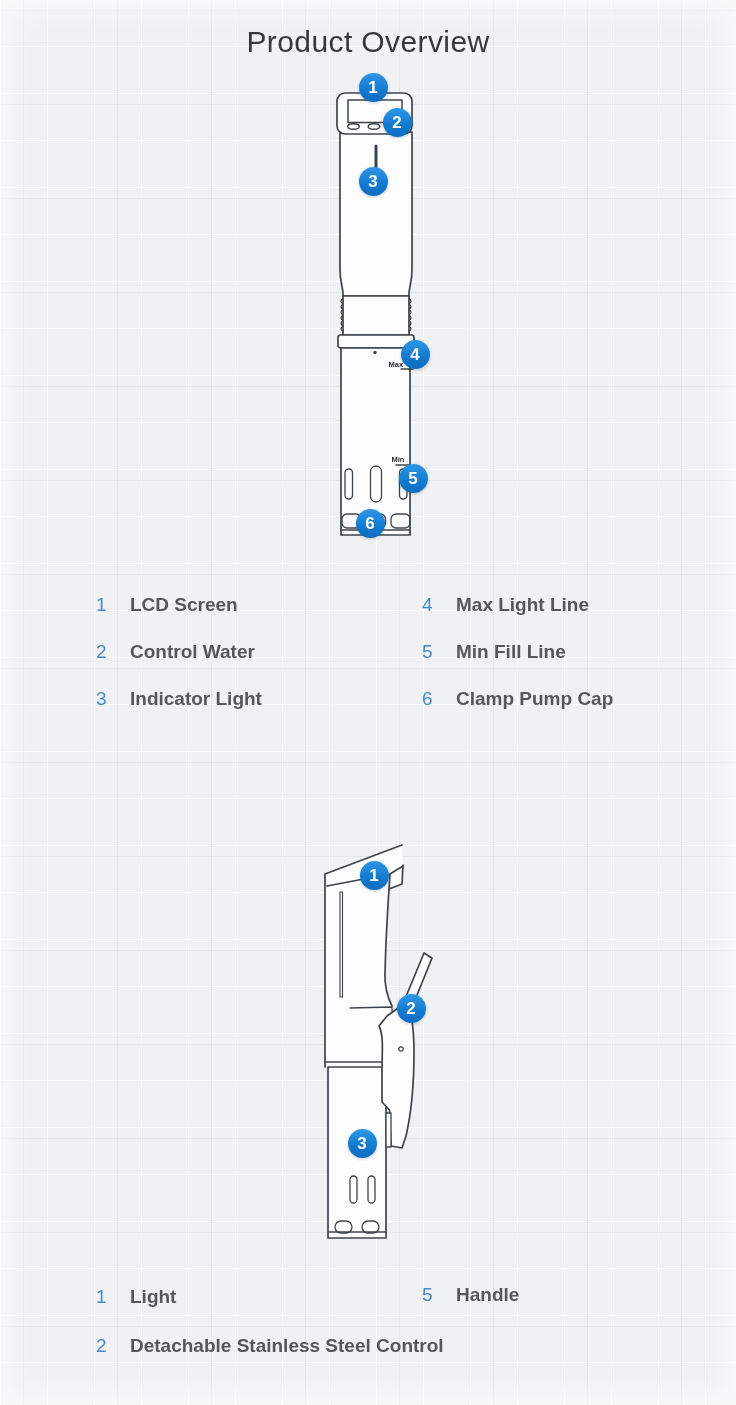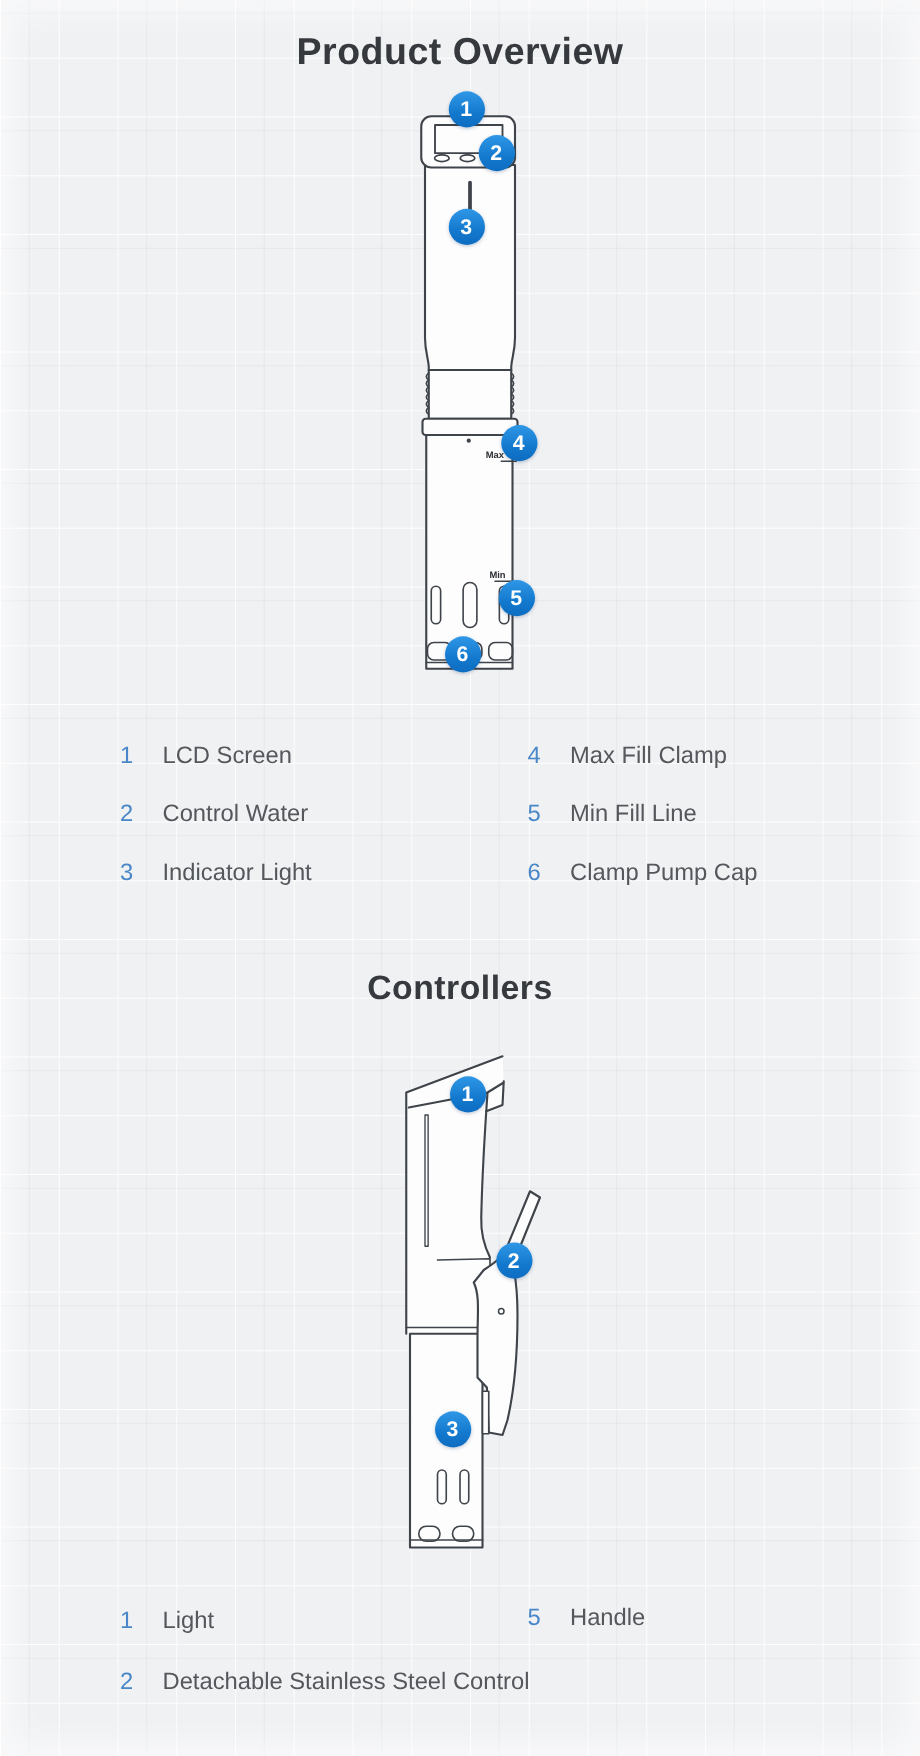--- a/index.html
+++ b/index.html
@@ -11,34 +11,34 @@
       linear-gradient(0deg,  rgba(255,255,255,0.85) 1px, transparent 1px),
       linear-gradient(90deg, rgba(200,206,214,0.28) 1px, transparent 1px),
       linear-gradient(0deg,  rgba(200,206,214,0.28) 1px, transparent 1px);
     background-size:47px 47px, 47px 47px, 94px 94px, 94px 94px;
     background-position:0 0, 0 0, 23px 11px, 23px 11px;
     box-shadow: inset 0 0 24px 12px rgba(255,255,255,0.55);
     font-family:"Liberation Sans", sans-serif;
   }
   .title {
     position:absolute; left:0; right:0; margin:0; text-align:center;
-    font-weight:700; color:#36393d; letter-spacing:0.4px;
+    font-weight:400; color:#36393d; letter-spacing:0.4px;
   }
   .t1 { top:25px; font-size:30px; }
   .t2 { top:775px; font-size:27px; }
   .dsvg { position:absolute; }
   .callout {
     position:absolute; width:29px; height:29px; border-radius:50%;
     background:linear-gradient(180deg,#2f97e6 0%, #1379ce 60%, #0d6cc0 100%);
     color:#ffffff; font-size:17px; font-weight:700; line-height:29px;
     text-align:center; box-shadow:0 1px 3px rgba(0,40,80,0.25);
   }
   .li { position:absolute; display:flex; align-items:baseline; }
   .li .num { color:#4987c8; font-size:19px; font-weight:400; width:21px; flex:none; }
-  .li .lab { color:#54575b; font-size:19px; font-weight:400; margin-left:13px; white-space:nowrap; }
+  .li .lab { color:#54575b; font-size:19px; font-weight:700; margin-left:13px; white-space:nowrap; }
   svg .ln { stroke:#3f444a; fill:none; stroke-width:1.7; stroke-linecap:round; stroke-linejoin:round; }
   svg .th { stroke-width:1.3; }
   svg .fw { fill:#fdfdfe; }
   svg .fs { stroke:#3f444a; fill:#fdfdfe; stroke-width:1.7; stroke-linejoin:round; }
   svg .lbl { font-family:"Liberation Sans",sans-serif; font-size:7.5px; font-weight:700; fill:#2b2e32; }
 </style>
 </head>
 <body>
 
 <div class="page">
@@ -94,33 +94,32 @@
     <div class="li" style="left:96px; top:641px;">
       <span class="num">2</span>
       <span class="lab">Control Water</span>
     </div>
     <div class="li" style="left:96px; top:688px;">
       <span class="num">3</span>
       <span class="lab">Indicator Light</span>
     </div>
     <div class="li" style="left:422px; top:594px;">
       <span class="num">4</span>
-      <span class="lab">Max Fill Clamp</span>
+      <span class="lab">Max Light Line</span>
     </div>
     <div class="li" style="left:422px; top:641px;">
       <span class="num">5</span>
       <span class="lab">Min Fill Line</span>
     </div>
     <div class="li" style="left:422px; top:688px;">
       <span class="num">6</span>
       <span class="lab">Clamp Pump Cap</span>
     </div>
   </div>
 
-  <h2 class="title t2">Controllers</h2>
 
   <svg class="dsvg" style="left:312px; top:840px;" width="126" height="400" viewBox="0 0 126 400">
 
     <path class="fw" d="M 90,5 L 13,34 L 13,227 L 84,227 L 84,222 L 74,222 L 75,188 L 80,182 L 80,166 C 76,158 73,148 73,134 C 74,108 75.5,72 77,48 L 90,44 L 91,25 Z"></path>
 
     <path class="ln" d="M 90,5 L 13,34 L 13,227"></path>
     <path class="ln th" d="M 13,222 L 83,222 M 83,222 L 83,227 M 74,227 L 83,227"></path>
     <path class="ln" d="M 15,46 L 78,34 M 78,34 L 91,26 M 91,25 L 90,44 L 77,49 M 78,34 L 77,49"></path>
     <path class="ln" d="M 77,49 C 75,80 73.5,110 73,134 C 72.5,148 76,158 80,166"></path>
     <path class="ln th" d="M 38,168 L 80,167 M 80,167 L 80,182 L 75,188 L 74,222"></path>

